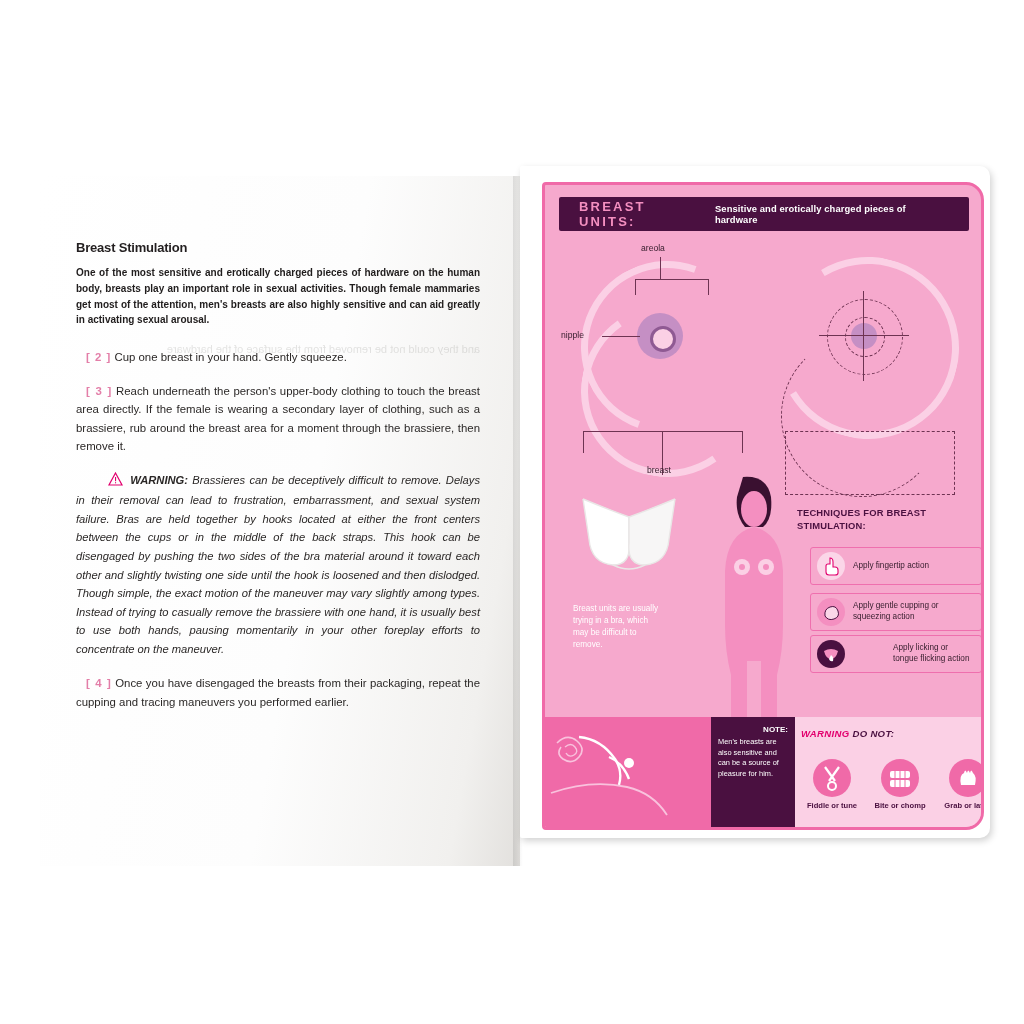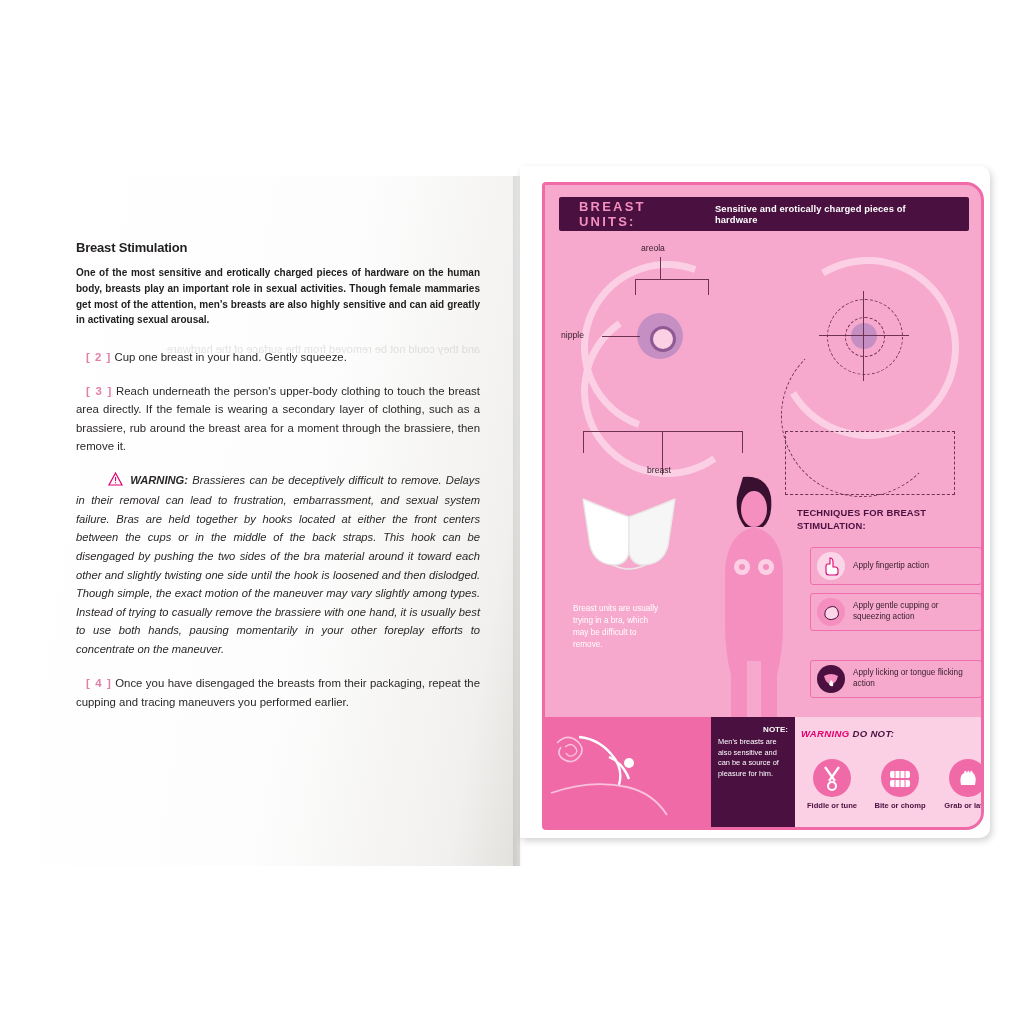--- a/index.html
+++ b/index.html
@@ -426,21 +426,21 @@
 
         <div class="tech-item" style="top:358px;">
           <span class="tech-ic" style="background:#f48fc0;">
             <svg width="28" height="28" viewBox="0 0 28 28">
                 <path d="M8 18 q-1-7 5-9 q6-2 8 4 q2 6-4 8 q-6 2-9-3z" fill="#fbd6e8" stroke="#4a1040" stroke-width="1"></path>
               </svg>
           </span>
           <span class="tech-tx">Apply gentle cupping or squeezing action</span>
         </div>
 
-        <div class="tech-item" style="top:425px;">
+        <div class="tech-item" style="top:400px;gap:40px;">
           <span class="tech-ic" style="background:#4a1040;">
             <svg width="28" height="28" viewBox="0 0 28 28">
                 <path d="M7 11 q7-4 14 0 q-2 8-7 8 q-5 0-7-8z" fill="#f48fc0"></path>
                 <path d="M14 15 q3 2 2 6 q-3 1-4-2z" fill="#ffffff"></path>
               </svg>
           </span>
           <span class="tech-tx">Apply licking or tongue flicking action</span>
         </div>
 
         <div class="bottom-right-strip"></div>

